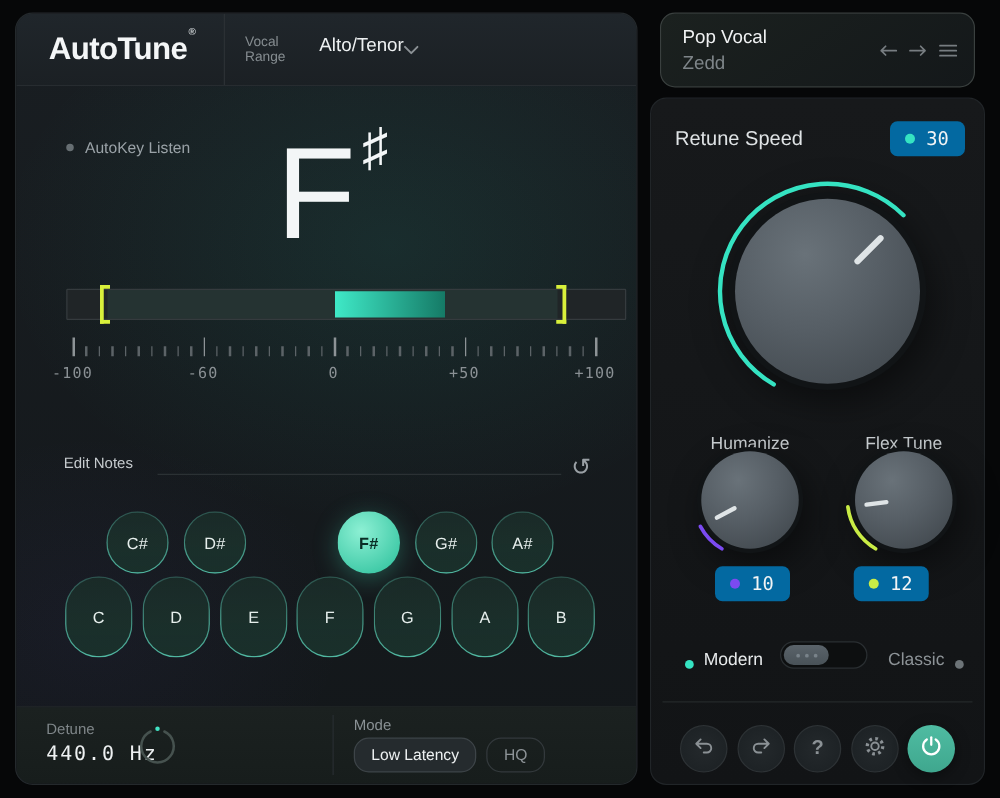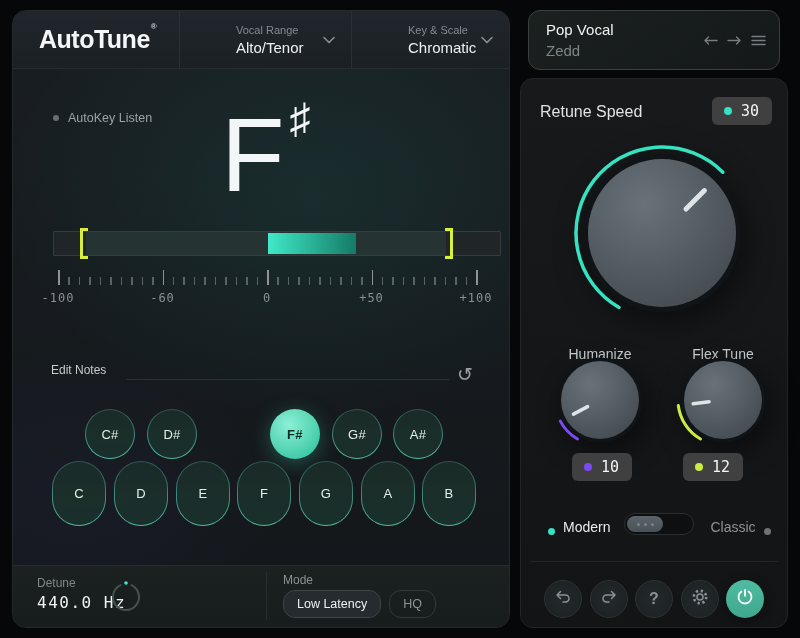--- a/index.html
+++ b/index.html
@@ -18,21 +18,21 @@
     background:linear-gradient(#17191b,#121416); border:1px solid #212528; border-radius:13px; }
 
   
   .topbar { display:flex; height:58px; background:linear-gradient(#20262b,#1b2024);
     border-bottom:1px solid #272c30; border-radius:13px 13px 0 0; }
   .logo-sec { width:166px; display:flex; align-items:center; padding-left:26px; }
   .logo { font-size:25px; font-weight:700; color:#f4f6f7; letter-spacing:-0.5px; }
   .logo sup { font-size:8px; position:relative; top:-10px; left:1px; color:#cfd4d6; }
   .dd { display:flex; align-items:center; border-left:1px solid #2b3034; padding:0 16px; }
   .dd.vocal { width:172px; } .dd.keyscale { flex:1; }
-  .dd-texts { display:flex; flex-direction:column; gap:3px;margin-left:40px; }
+  .dd-texts { display:flex; flex-direction:row; gap:3px; }
   .dd-label { font-size:11px; color:#858c90; }
   .dd-value { font-size:15px; color:#eef1f2; font-weight:500; }
   .chev { margin-left:auto; display:flex; }
 
   
   .autokey { position:absolute; left:40px; top:100px; display:flex; align-items:center; gap:9px; }
   .autokey .dot { width:6px; height:6px; border-radius:50%; background:#666e72; }
   .autokey .txt { font-size:12.5px; color:#9aa2a7; }
 
   
@@ -92,21 +92,21 @@
   
   .preset-card { position:absolute; left:8px; top:0; width:252px; height:60px;
     background:linear-gradient(145deg,#1b211f,#14181a); border:1px solid #3a403f; border-radius:12px; cursor:pointer; }
   .preset-name { position:absolute; left:17px; top:10px; font-size:15px; font-weight:500; color:#f0f2f3; }
   .preset-author { position:absolute; left:17px; top:31px; font-size:15px; color:#7e8589; }
   .preset-icons { position:absolute; right:13px; top:0; height:100%; display:flex; align-items:center; gap:9px; }
   .icon-btn { display:flex; align-items:center; justify-content:center; cursor:pointer; }
 
   
   .retune-label { position:absolute; left:20px; top:93px; font-size:16px; color:#dfe3e5; }
-  .value-box { position:absolute; width:60px; height:28px; background:#404040; border-radius:6px;
+  .value-box { position:absolute; width:60px; height:28px; background:#0369a1; border-radius:6px;
     display:flex; align-items:center; gap:9px; padding-left:12px; cursor:pointer; }
   .value-box .vdot { width:8px; height:8px; border-radius:50%; }
   .value-box .vnum { font-family:"DejaVu Sans Mono", monospace; font-size:15px; color:#f2f4f5; }
   .vb-retune { left:192px; top:87px; }
   .vb-humanize { left:52px; top:443px; }
   .vb-flex { left:163px; top:443px; }
 
   .knob-big { position:absolute; left:47px; top:128px; }
   .knob-small-label { position:absolute; top:336px; width:120px; text-align:center; font-size:14px; color:#c9ced1; }
   .lbl-humanize { left:20px; } .lbl-flex { left:143px; }
@@ -140,31 +140,20 @@
 <div class="left-panel">
 
   <div class="topbar">
     <div class="logo-sec">
       <div class="logo"><span>AutoTune</span><sup>®</sup></div>
     </div>
     <div class="dd vocal">
       <div class="dd-texts">
         <div class="dd-label">Vocal Range</div>
         <div class="dd-value">Alto/Tenor</div>
-      </div>
-      <span class="chev">
-        <svg width="12" height="8" viewBox="0 0 12 8">
-            <path d="M1 1.5l5 5 5-5" fill="none" stroke="#8b9195" stroke-width="1.6" stroke-linecap="round" stroke-linejoin="round"></path>
-          </svg>
-      </span>
-    </div>
-    <div class="dd keyscale">
-      <div class="dd-texts">
-        <div class="dd-label">Key &amp; Scale</div>
-        <div class="dd-value">Chromatic</div>
       </div>
       <span class="chev">
         <svg width="12" height="8" viewBox="0 0 12 8">
             <path d="M1 1.5l5 5 5-5" fill="none" stroke="#8b9195" stroke-width="1.6" stroke-linecap="round" stroke-linejoin="round"></path>
           </svg>
       </span>
     </div>
   </div>
 
   <div class="autokey">

